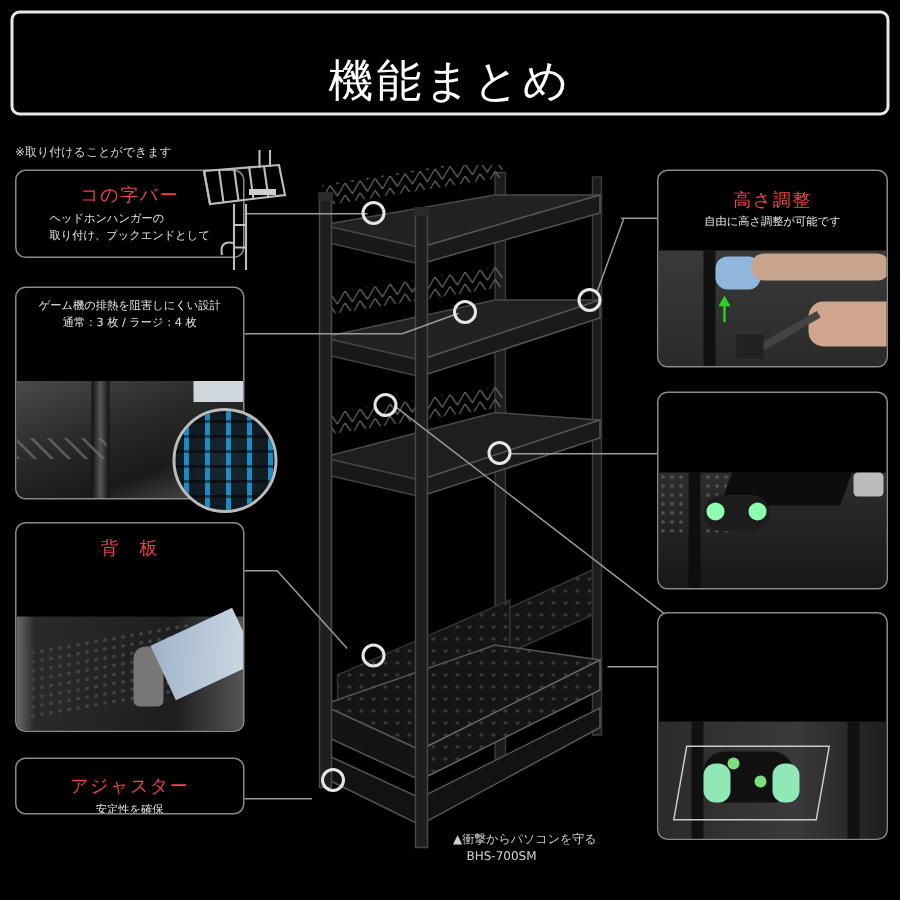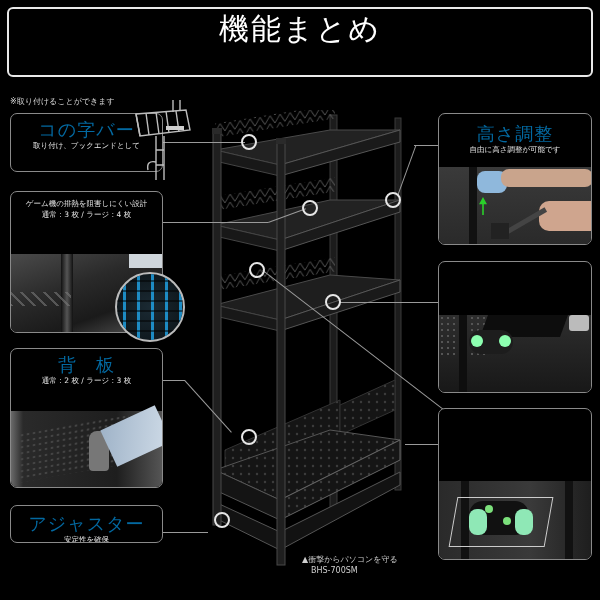--- a/index.html
+++ b/index.html
@@ -2,32 +2,32 @@
 <html><head>
 <meta charset="utf-8">
 <style>
   * { box-sizing: border-box; margin: 0; padding: 0; }
   html, body { width: 600px; height: 600px; background: #000; overflow: hidden; }
   body { position: relative; font-family: "DejaVu Sans", sans-serif; color: #fff; }
 
   .title-box {
     position: absolute; left: 7px; top: 7px; width: 586px; height: 70px;
     border: 2px solid #e8e8e8; border-radius: 6px;
-    display: flex; align-items: flex-start; justify-content: center;
+    display: flex; align-items: flex-end; justify-content: center;
   }
   .title-box span { font-size: 30px; letter-spacing: 2px; color: #fff; font-weight: normal; }
 
   .note { position: absolute; left: 10px; top: 96px; font-size: 8px; color: #d8d8d8; }
 
   .panel {
     position: absolute; border: 1px solid #8a8a8a; border-radius: 7px;
     background: #000; overflow: hidden;
   }
   .panel .head { text-align: center; padding-top: 6px; }
-  .panel .ptitle { color: #0369a1; font-size: 18px; line-height: 20px; letter-spacing: 1px; }
+  .panel .ptitle { color: #ef4444; font-size: 12px; line-height: 20px; letter-spacing: 1px; }
   .panel .pdesc { color: #e6e6e6; font-size: 7.5px; line-height: 11px; }
   .panel .pdesc.left { text-align: left; padding-left: 22px; }
   .panel .img { position: absolute; left: 0; right: 0; bottom: 0; }
 
   
   .conn { position: absolute; background: #9a9a9a; height: 1px; transform-origin: 0 0; }
   .ring { position: absolute; width: 16px; height: 16px; border: 2px solid #e6e6e6; border-radius: 50%; }
 
   .caption { position: absolute; left: 302px; top: 554px; font-size: 8px; color: #d0d0d0; line-height: 11px; }
 </style>
@@ -104,20 +104,21 @@
 <div class="conn" style="left:340px;top:302px;width:98px;"></div>
 <div class="ring" style="left:325px;top:294px;"></div>
 
 <div class="conn" style="left:405px;top:444px;width:33px;"></div>
 <div class="conn" style="left:263px;top:270px;width:232px;transform:rotate(37.6deg);"></div>
 <div class="ring" style="left:249px;top:262px;"></div>
 
 <div class="panel" style="left:10px;top:113px;width:153px;height:59px;">
   <div class="head">
     <div class="ptitle">コの字バー</div>
+    <div class="pdesc left">ヘッドホンハンガーの</div>
     <div class="pdesc left">取り付け、ブックエンドとして</div>
   </div>
 </div>
 
 <svg style="position:absolute;left:128px;top:100px;" width="70" height="90" viewBox="0 0 70 90">
   <g stroke="#bdbdbd" stroke-width="1.4" fill="none">
     <path d="M8 14 L58 10 L62 30 L12 36 Z"></path>
     <path d="M8 14 L12 36 M18 13 L21 35 M28 12 L31 34 M38 11 L41 33 M48 11 L51 32"></path>
     <path d="M45 0 L45 12 M52 0 L52 11"></path>
     <path d="M28 36 L28 80 M36 36 L36 80 M28 50 L36 50 M28 65 L36 65"></path>
@@ -139,37 +140,36 @@
 </div>
 
 <div style="position:absolute;left:115px;top:272px;width:70px;height:70px;border-radius:50%;border:2px solid #bbb;background:radial-gradient(circle,#1b2a33,#0b1216);overflow:hidden;">
   <div style="position:absolute;inset:0;background:repeating-linear-gradient(90deg,transparent 0 6px,#1f9fe0 6px 9px,transparent 9px 14px);opacity:.85;"></div>
   <div style="position:absolute;inset:0;background:repeating-linear-gradient(0deg,transparent 0 8px,#000 8px 10px);opacity:.5;"></div>
 </div>
 
 <div class="panel" style="left:10px;top:348px;width:153px;height:140px;">
   <div class="head">
     <div class="ptitle">背　板</div>
-    <div class="pdesc">通常：2 枚 / ラージ：3 枚</div>
   </div>
   <div class="img" style="top:62px;background:linear-gradient(90deg,#6a6a6a 0,#2a2a2a 8%,#1e1e1e 70%,#555 100%);">
     <div style="position:absolute;left:8px;top:12px;width:110px;height:50px;background-image:radial-gradient(circle,#444 1px,transparent 1.4px);background-size:6px 6px;transform:skewY(-10deg);"></div>
     <div style="position:absolute;left:78px;top:20px;width:20px;height:40px;background:#777;border-radius:8px 8px 4px 4px;"></div>
     <div style="position:absolute;left:95px;top:5px;width:60px;height:40px;background:linear-gradient(120deg,#9fb3c8,#d0dce8);transform:rotate(-25deg);"></div>
   </div>
 </div>
 
 <div class="panel" style="left:10px;top:505px;width:153px;height:38px;">
   <div class="head" style="padding-top:8px;">
     <div class="ptitle">アジャスター</div>
     <div class="pdesc">安定性を確保</div>
   </div>
 </div>
 
-<div class="panel" style="left:438px;top:113px;width:154px;height:132px;">
+<div class="panel" style="left:438px;top:113px;width:154px;height:132px;font-family:Liberation Mono, monospace;">
   <div class="head" style="padding-top:10px;">
     <div class="ptitle">高さ調整</div>
     <div class="pdesc">自由に高さ調整が可能です</div>
   </div>
   <div class="img" style="top:53px;background:linear-gradient(180deg,#3a3a3a,#2a2a2a);">
     <div style="position:absolute;left:30px;top:0;width:8px;height:80px;background:#111;"></div>
     <div style="position:absolute;left:38px;top:4px;width:30px;height:22px;background:#8fb8dc;border-radius:8px;"></div>
     <div style="position:absolute;left:62px;top:2px;width:92px;height:18px;background:#c9a48c;border-radius:8px;"></div>
     <div style="position:absolute;left:100px;top:34px;width:54px;height:30px;background:#cfa58e;border-radius:10px 0 0 10px;"></div>
     <div style="position:absolute;left:62px;top:52px;width:48px;height:5px;background:#444;transform:rotate(-30deg);"></div>

